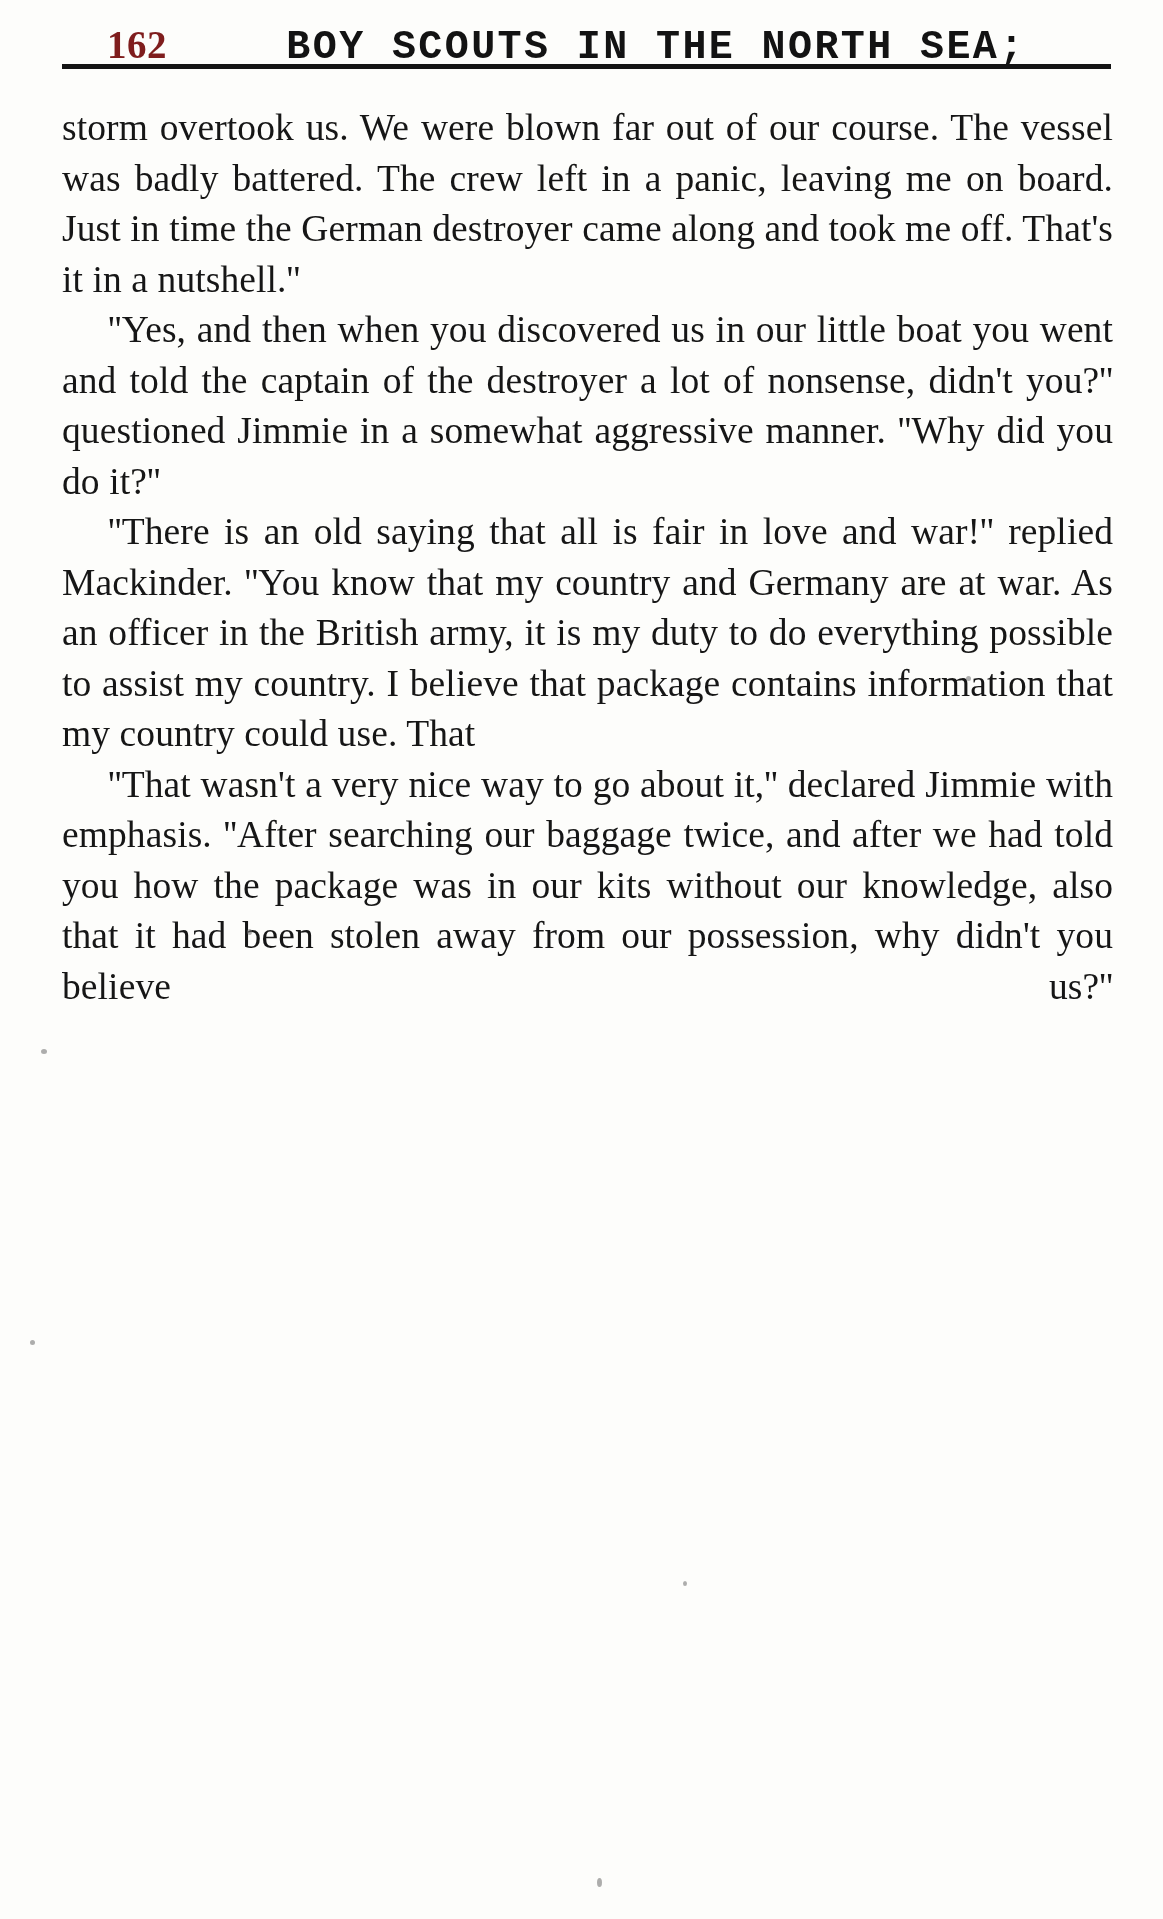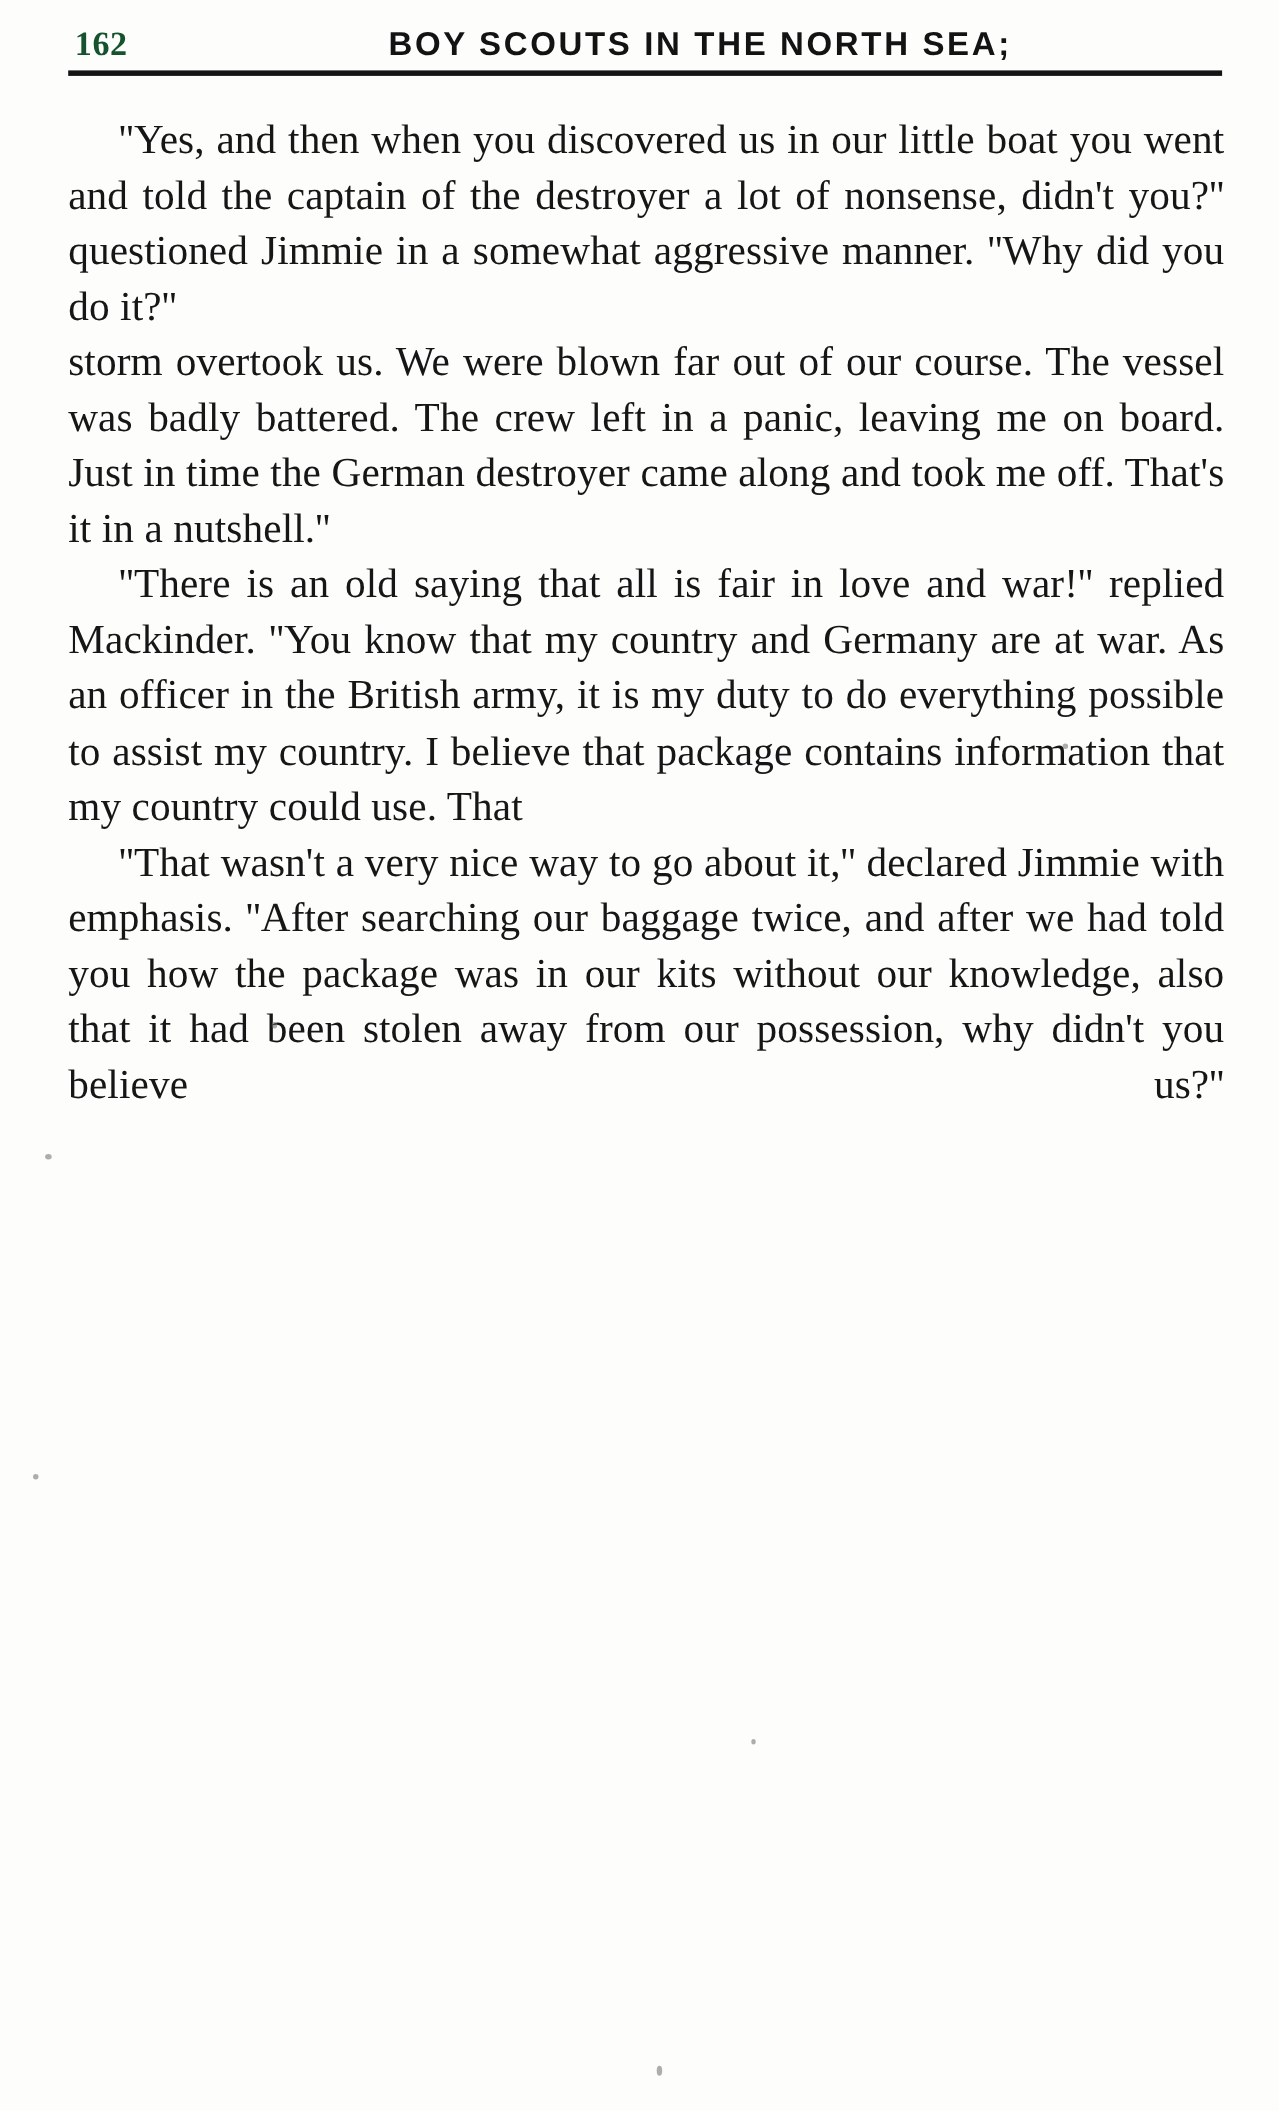--- a/index.html
+++ b/index.html
@@ -26,32 +26,33 @@
     display: flex;
     align-items: baseline;
     margin: 0;
     padding: 22px 52px 0 68px;
     height: 58px;
     box-sizing: border-box;
   }
   .folio {
     font-family: "Liberation Serif", serif;
     font-weight: bold;
-    font-size: 31px;
+    font-size: 39px;
     letter-spacing: 0.5px;
-    color: #14532d;
+    color: #7f1d1d;
     width: 120px;
     flex: 0 0 auto;
+    margin-left: 39px;
   }
   .running-title {
     flex: 1 1 auto;
     text-align: center;
-    font-family: Liberation Sans, sans-serif;
+    font-family: Liberation Mono, monospace;
     font-weight: bold;
-    font-size: 30px;
+    font-size: 40px;
     letter-spacing: 2.4px;
     color: #131313;
     padding-right: 26px;
     white-space: nowrap;
   }
   .rule {
     margin: 6px 52px 0 62px;
     height: 5px;
     background: #141414;
   }
@@ -91,22 +92,22 @@
 <div class="page">
 
   <div class="header">
     <div class="folio">162</div>
     <div class="running-title">BOY SCOUTS IN THE NORTH SEA;</div>
   </div>
 
   <div class="rule"></div>
 
   <div class="body-text">
+    <p class="para first">storm overtook us.  We were blown far out of our course.  The vessel was badly battered. The crew left in a panic, leaving me on board. Just in time the German destroyer came along and took me off.  That's it in a nutshell.''</p>
     <p class="para">''Yes, and then when you discovered us in our little boat you went and told the captain of the destroyer a lot of nonsense, didn't you?'' questioned Jimmie in a somewhat aggressive manner.  ''Why did you do it?''</p>
-    <p class="para first">storm overtook us.  We were blown far out of our course.  The vessel was badly battered. The crew left in a panic, leaving me on board. Just in time the German destroyer came along and took me off.  That's it in a nutshell.''</p>
     <p class="para">''There is an old saying that all is fair in love and war!'' replied Mackinder.  ''You know that my country and Germany are at war.  As an officer in the British army, it is my duty to do everything possible to assist my country.  I believe that package contains information that my country could use. That</p>
     <p class="para">''That wasn't a very nice way to go about it,'' declared Jimmie with emphasis.  ''After searching our baggage twice, and after we had told you how the package was in our kits without our knowledge, also that it had been stolen away from our possession, why didn't you believe us?''</p>
   </div>
 
   <div class="speck" style="left:597px; top:1878px; width:5px; height:9px;"></div>
   <div class="speck" style="left:966px; top:676px; width:5px; height:5px;"></div>
   <div class="speck" style="left:247px; top:929px; width:5px; height:6px;"></div>
   <div class="speck" style="left:41px; top:1049px; width:6px; height:5px;"></div>
   <div class="speck" style="left:30px; top:1340px; width:5px; height:5px;"></div>
   <div class="speck" style="left:683px; top:1581px; width:4px; height:5px;"></div>

